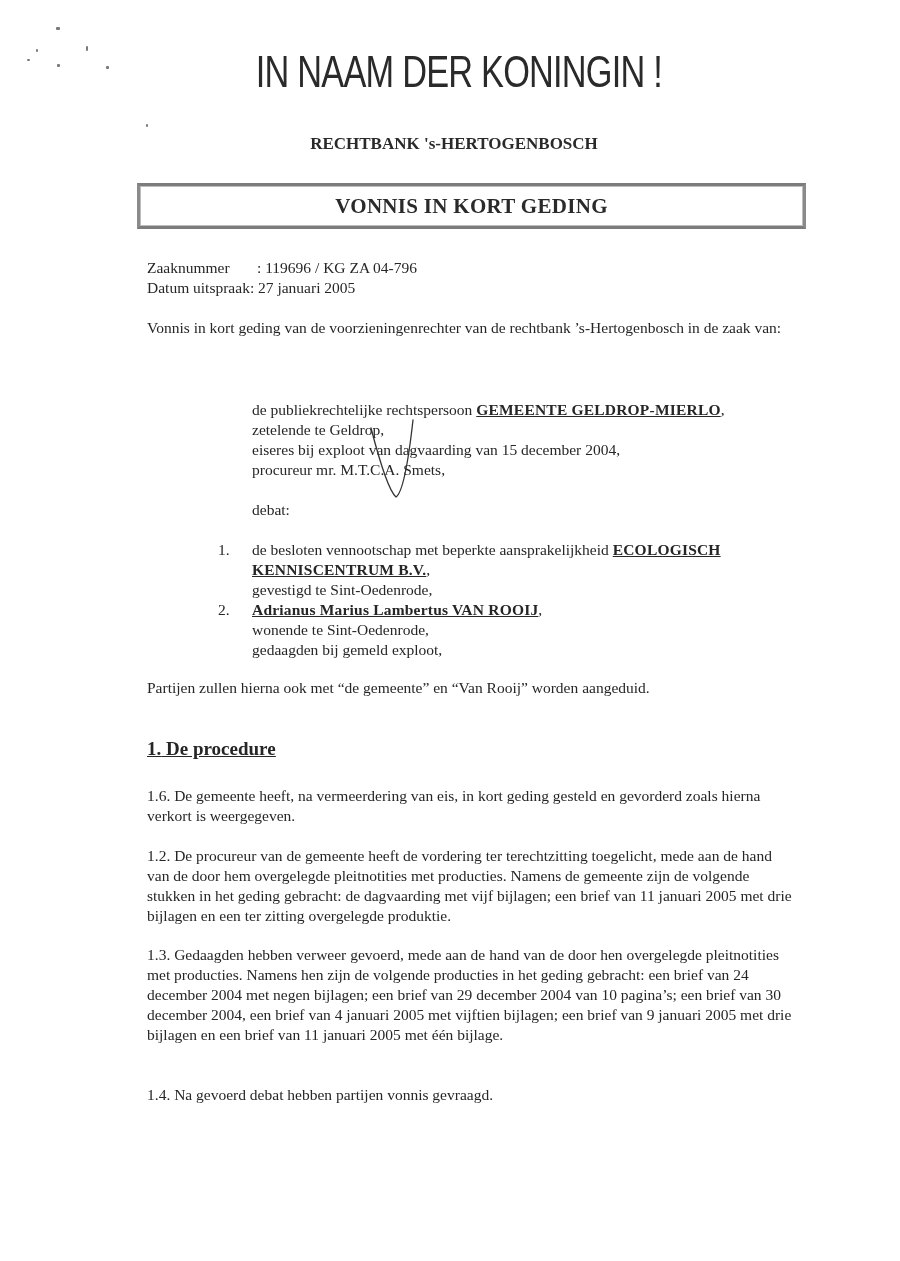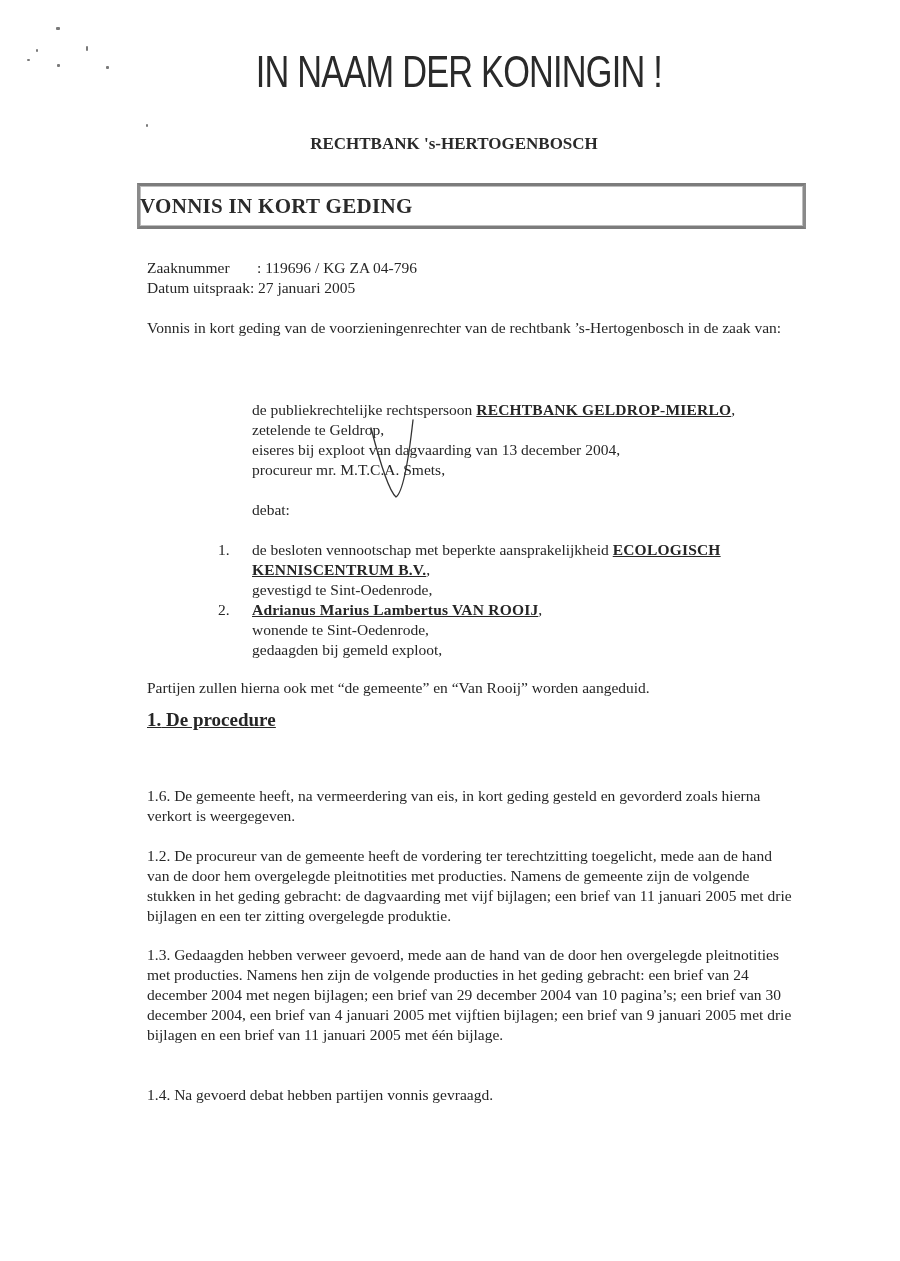--- a/index.html
+++ b/index.html
@@ -52,21 +52,21 @@
     .judgment-box {
       position: absolute;
       left: 137px;
       top: 183px;
       width: 663px;
       height: 40px;
       border: 3px solid #8a8a8a;
       border-top-color: #7c7c7c;
       border-bottom-color: #7c7c7c;
       box-shadow: inset 0 0 0 1px #bdbdbd;
-      text-align: left;
+      text-align: center;
     }
     .judgment-box span {
       display: inline-block;
       font-weight: bold;
       font-size: 21px;
       line-height: 40px;
       color: #2a2a2a;
       letter-spacing: 0.3px;
     }
     .text {
@@ -116,21 +116,21 @@
       flex: 1;
     }
     .designation {
       left: 147px;
       top: 678px;
       width: 660px;
     }
     .section-heading {
       position: absolute;
       left: 147px;
-      top: 709px;
+      top: 738px;
       font-size: 19px;
       font-weight: bold;
       color: #262626;
       text-decoration: underline;
     }
     .section-heading .heading-text {
       text-decoration: underline;
     }
     .para {
       left: 147px;
@@ -171,23 +171,23 @@
   </div>
 
   <div class="text meta">
     <div class="row"><span class="label-a">Zaaknummer</span><span>: 119696 / KG ZA 04-796</span></div>
     <div class="row"><span>Datum uitspraak:</span> <span>27 januari 2005</span></div>
   </div>
 
   <div class="text intro">Vonnis in kort geding van de voorzieningenrechter van de rechtbank ’s-Hertogenbosch in de zaak van:</div>
 
   <div class="text claimant">
-    <div><span>de publiekrechtelijke rechtspersoon </span><span class="party-name">RECHTBANK GELDROP-MIERLO</span><span>,</span></div>
+    <div><span>de publiekrechtelijke rechtspersoon </span><span class="party-name">GEMEENTE GELDROP-MIERLO</span><span>,</span></div>
     <div>zetelende te Geldrop,</div>
-    <div>eiseres bij exploot van dagvaarding van 13 december 2004,</div>
+    <div>eiseres bij exploot van dagvaarding van 15 december 2004,</div>
     <div>procureur mr. M.T.C.A. Smets,</div>
   </div>
 
   <svg class="pen-mark" viewBox="0 0 70 95">
     <path d="M11 13 C 18 40, 28 75, 36 82 C 42 78, 48 50, 53 5" fill="none" stroke="#333" stroke-width="1.3" stroke-linecap="round"></path>
   </svg>
 
   <div class="text against">debat:</div>
 
   <div class="text defendants">

